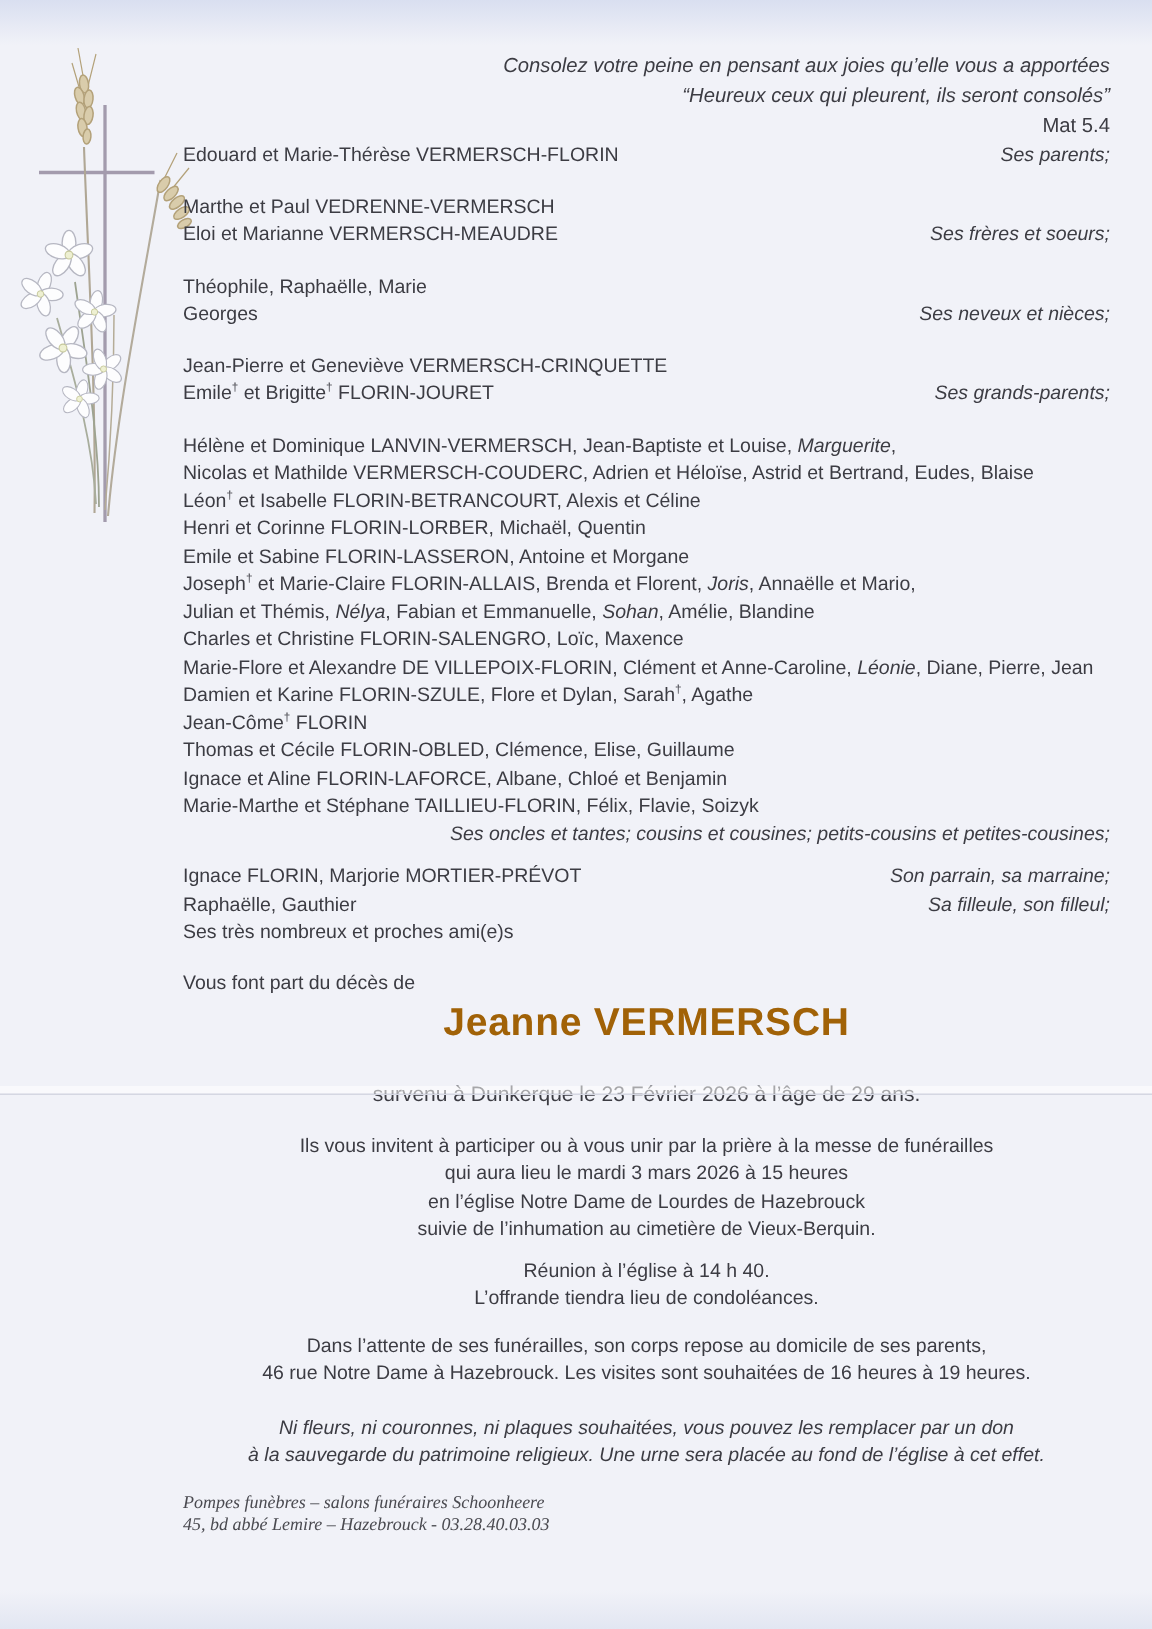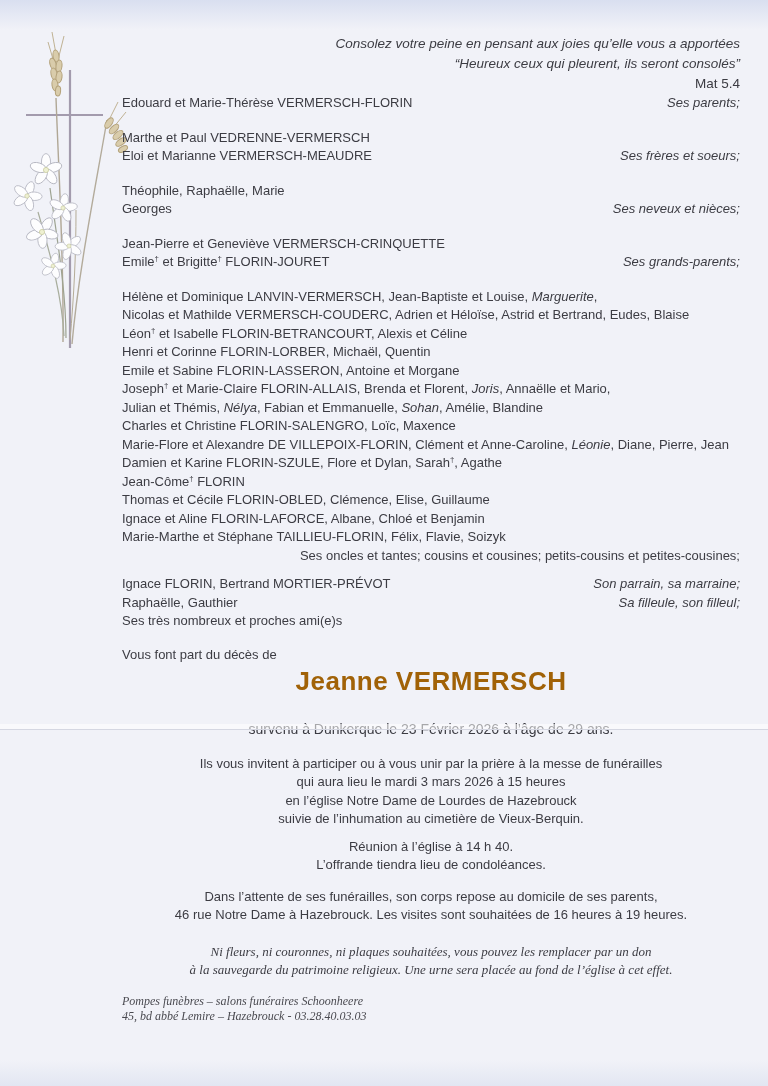--- a/index.html
+++ b/index.html
@@ -24,33 +24,33 @@
   .quote{ text-align:right; font-style:italic; font-size:13.5px; line-height:20px; margin-top:6px;}
   .quote .ref{font-style:normal;text-align:right;}
 
   #family{font-size:13px; line-height:18.5px;}
   .group{margin-bottom:16px;}
   .group.tight{margin-bottom:0;}
   .group.big{margin-bottom:10px;}
   .line{display:flex; justify-content:space-between; white-space:nowrap;}
   .line .names{flex:0 1 auto; overflow:visible;}
   .line .rel{margin-left:auto; padding-left:8px; font-style:italic;}
-  .line.rel-own{display:block; text-align:right; }
+  .line.rel-own{display:block; text-align:right; font-style:italic;}
   .it{font-style:italic;}
   sup{font-size:60%; line-height:0;}
 
   .announce{margin-top:10px; font-size:13px;}
   .deceased-name{margin:4px 0 0 0; text-align:center; font-size:26px; font-weight:bold;
     color:#a16207; letter-spacing:0.5px;}
   .death-line{margin-top:24px; text-align:center; font-size:14px;}
   .block{font-size:13px; line-height:18.5px;}
   .invitation{margin-top:18px; text-align:center;}
   .meeting{margin-top:9px; text-align:center;}
   .repose{margin-top:13px; text-align:center;}
-  .flowers-note{margin-top:18px; text-align:center; font-style:italic;font-family:Liberation Serif, serif;}
+  .flowers-note{margin-top:18px; text-align:center; font-style:italic;}
   .doc-footer{margin-top:14px; font-family:"Liberation Serif", serif; font-style:italic;
     font-size:12px; line-height:15px; color:#4a4a50;}
 </style>
 </head>
 <body>
 
 <div class="scan-band-top"></div>
 <div class="scan-band-bottom"></div>
 
 <svg class="deco" width="128" height="330" viewBox="0 0 128 330" aria-hidden="true">
@@ -233,21 +233,21 @@
         <div class="line">
           <span class="names"><span>Ignace et Aline FLORIN-LAFORCE, Albane, Chloé et Benjamin</span></span>
         </div>
         <div class="line">
           <span class="names"><span>Marie-Marthe et Stéphane TAILLIEU-FLORIN, Félix, Flavie, Soizyk</span></span>
         </div>
         <div class="line rel-own">Ses oncles et tantes; cousins et cousines; petits-cousins et petites-cousines;</div>
       </div>
       <div class="group tight">
         <div class="line">
-          <span class="names"><span>Ignace FLORIN, Bertrand MORTIER-PRÉVOT</span></span>
+          <span class="names"><span>Ignace FLORIN, Marjorie MORTIER-PRÉVOT</span></span>
           <span class="rel">Son parrain, sa marraine;</span>
         </div>
       </div>
       <div class="group tight">
         <div class="line">
           <span class="names"><span>Raphaëlle, Gauthier</span></span>
           <span class="rel">Sa filleule, son filleul;</span>
         </div>
       </div>
       <div class="group">

